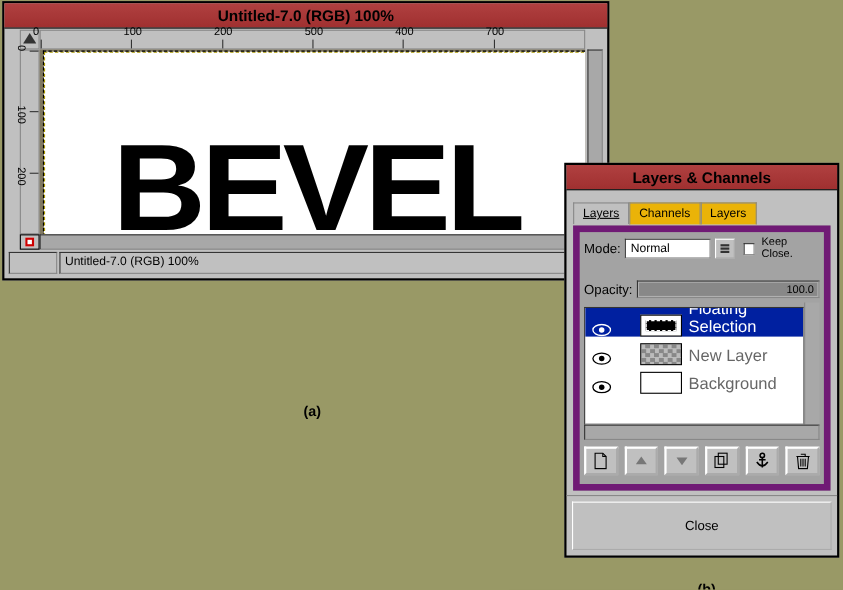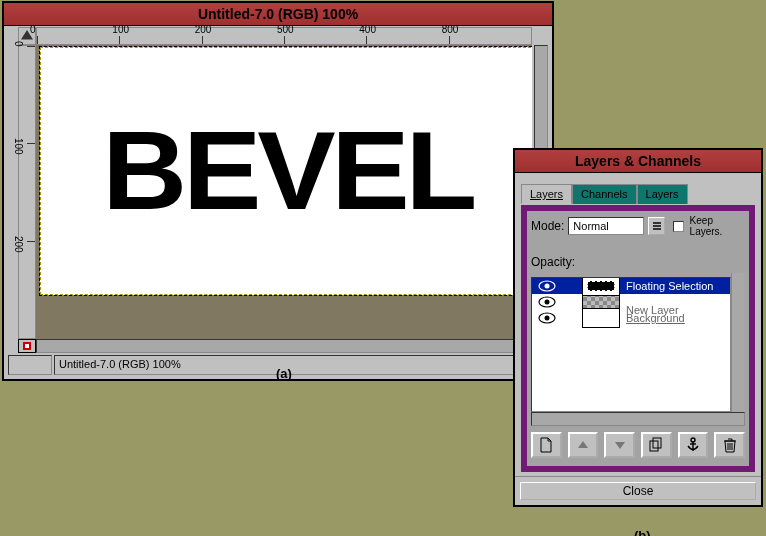--- a/index.html
+++ b/index.html
@@ -24,21 +24,21 @@
     font-size: 14px;
     text-align: center;
     padding: 3px 0;
     border-bottom: 1px solid #000;
   }
   
   .image-window {
     left: 2px;
     top: 1px;
     width: 552px;
-    height: 380px;
+    height: 254px;
   }
   .ruler-h {
     position: absolute;
     left: 32px;
     top: 24px;
     right: 20px;
     height: 18px;
     background: #c0c0c0;
     border: 1px solid #888;
     font-size: 9px;
@@ -147,21 +147,21 @@
   .btn-small {
     width:18px; height:18px; border:1px outset #fff; background:#c0c0c0;
     display:flex; align-items:center; justify-content:center;
   }
   .tabs { display:flex; margin-top:6px; }
   .tab {
     padding:3px 8px; font-size:11px; border:1px solid #888; background:#c0c0c0;
     border-bottom:none; position:relative; top:1px;
   }
   .tab.active { background:#c0c0c0; border-bottom:1px solid #c0c0c0; z-index:2;text-decoration:underline; }
-  .tab:not(.active) { background:#0f766e; }
+  .tab:not(.active) { background:#eab308; }
   .tab-panel {
     border:6px solid #701a75; padding:4px; flex:1; display:flex; flex-direction:column;
     background:#a3a3a3;
   }
   .opacity-fill {
     height:16px; border:1px inset #888; flex:1; background:#b0b0b0;
     display:flex; align-items:center; justify-content:flex-end; padding-right:4px; font-size:10px;
     position:relative;
   }
   .opacity-fill::before {
@@ -169,21 +169,21 @@
   }
   .opacity-fill span { position:relative; z-index:1; }
   .checkbox {
     width:11px; height:11px; border:1px inset #888; background:#fff; display:inline-block; margin-right:2px;
   }
   .layer-list {
     flex:1; background:#fff; border:1px inset #888; margin-top:4px;
     display:flex; flex-direction:column; overflow:hidden;
   }
   .layer-row {
-    display:flex; align-items:center; height:16px; font-size:11px;
+    display:flex; align-items:flex-end; height:26px; font-size:15px;
   }
   .layer-row.selected { background:#0020a0; color:#fff; }
   .eye-cell { width:30px; display:flex; justify-content:center; }
   .link-cell { width:20px; }
   .thumb {
     width:38px; height:20px; border:1px solid #000; background:#fff; margin-right:6px;
   }
   .thumb.checker {
     background: repeating-conic-gradient(#888 0 25%, #bbb 0 50%) 0 0/8px 8px;
   }
@@ -197,21 +197,21 @@
   .button-row {
     display:flex; gap:6px; padding:4px 0; margin-top:2px;
   }
   .tool-btn {
     flex:1; height:26px; border:2px outset #fff; background:#c0c0c0;
     display:flex; align-items:center; justify-content:center;
   }
   .close-bar {
     border-top:1px solid #888; text-align:center; padding:5px; font-size:12px;
   }
-  .close-bar .close-inner { border:1px outset #fff; padding:1px 0; }
+  .close-bar .close-inner { border:1px outset #fff; padding:14px 0; }
   svg { display:block; }
 </style>
 </head>
 <body>
 
 <div class="window image-window">
   <div class="titlebar">Untitled-7.0 (RGB) 100%</div>
   <div class="ruler-corner">
     <svg viewBox="0 0 10 10">
         <path d="M5 0 L0 8 L10 8 Z" fill="#333"></path>
@@ -227,21 +227,21 @@
     <span>
         <i>200</i>
       </span>
     <span>
         <i>500</i>
       </span>
     <span>
         <i>400</i>
       </span>
     <span>
-        <i>800</i>
+        <i>700</i>
       </span>
   </div>
   <div class="ruler-v">
     <span>
         <i>0</i>
       </span>
     <span>
         <i>100</i>
       </span>
     <span>
@@ -285,24 +285,27 @@
 
     <div class="tab-panel">
       <div class="row">
         <span class="lbl">Mode:</span>
         <div class="field" style="width:80px;">Normal</div>
         <div class="btn-small">
             <div style="width:8px;height:2px;background:#333;box-shadow:0 3px 0 #333,0 -3px 0 #333;"></div>
           </div>
         <span style="flex:1"></span>
         <span class="checkbox"></span>
-        <span class="lbl" style="font-size:10px;">Keep Layers.</span>
+        <span class="lbl" style="font-size:10px;">Keep Close.</span>
       </div>
       <div class="row" style="margin-top:18px;">
         <span class="lbl">Opacity:</span>
+        <div class="opacity-fill">
+            <span>100.0</span>
+          </div>
       </div>
 
       <div style="display:flex; flex:1; margin-top:4px;">
         <div class="layer-list" style="flex:1;">
           <div class="layer-row selected">
             <div class="eye-cell">
               <svg width="18" height="12" viewBox="0 0 18 12">
                   <ellipse cx="9" cy="6" rx="8" ry="5" fill="none" stroke="#fff" stroke-width="1.2"></ellipse>
                   <circle cx="9" cy="6" r="2.5" fill="#fff"></circle>
                 </svg>
@@ -324,21 +327,21 @@
           </div>
           <div class="layer-row">
             <div class="eye-cell">
               <svg width="18" height="12" viewBox="0 0 18 12">
                   <ellipse cx="9" cy="6" rx="8" ry="5" fill="none" stroke="#000" stroke-width="1.2"></ellipse>
                   <circle cx="9" cy="6" r="2.5" fill="#000"></circle>
                 </svg>
             </div>
             <div class="link-cell"></div>
             <div class="thumb"></div>
-            <div class="layer-name" style="color:#666;text-decoration:underline;">Background</div>
+            <div class="layer-name" style="color:#666;">Background</div>
           </div>
         </div>
         <div class="list-scroll-v"></div>
       </div>
       <div class="list-scroll-h"></div>
 
       <div class="button-row">
         <div class="tool-btn">
           <svg width="14" height="16" viewBox="0 0 14 16">
               <path d="M2 1h7l3 3v11H2z" fill="none" stroke="#000"></path>

